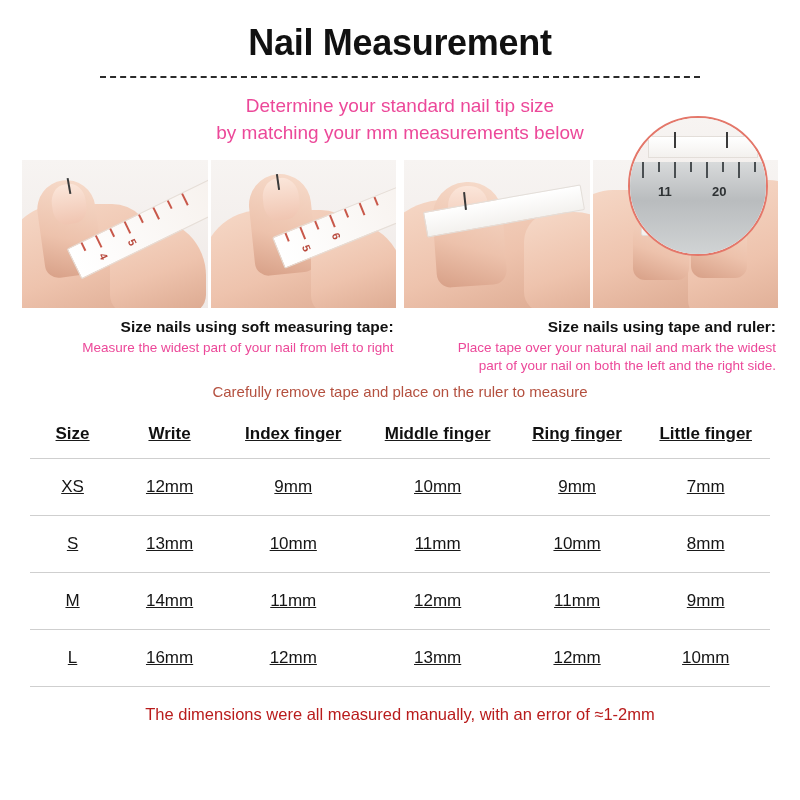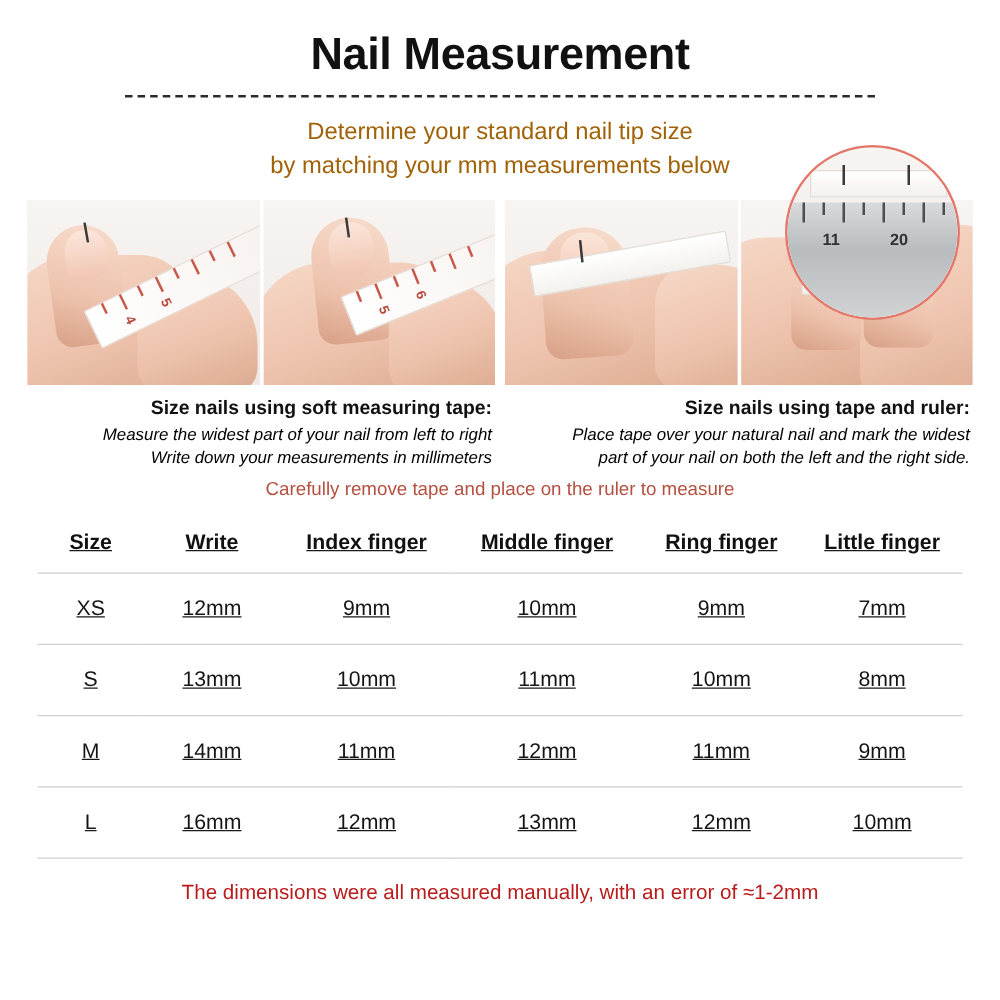--- a/index.html
+++ b/index.html
@@ -29,21 +29,21 @@
   .dashline {
     margin: 12px auto 0 auto;
     width: 600px;
     height: 0;
     border-top: 2.5px dashed #2b2b2b;
   }
   .subtitle {
     text-align: center;
     font-size: 19px;
     line-height: 27px;
-    color: #a16207;
+    color: #ec4899;
     margin-top: 14px;
   }
 
   
   .photos {
     position: relative;
     margin: 14px 22px 0 22px;
     height: 148px;
     display: flex;
     gap: 0;
@@ -134,22 +134,21 @@
   .capcol.right { width: 388px; }
   .cap-head {
     font-size: 15.5px;
     font-weight: bold;
     color: #111;
     margin-bottom: 3px;
   }
   .cap-line {
     font-size: 13.5px;
     line-height: 18px;
-    color: #000000;
-    font-style: italic;
+    color: #ec4899;
   }
   .cap-note {
     margin: 8px 0 0 0;
     text-align: center;
     font-size: 15px;
     color: #b4503f;
   }
 
   
   table.sizes {
@@ -282,21 +281,20 @@
         <div class="tapemark" style="left:44px;top:14px;height:16px;"></div>
         <div class="tapemark" style="left:96px;top:14px;height:16px;"></div>
       </div>
     </div>
   </div>
 
   <div class="captions">
     <div class="capcol">
       <div class="cap-head">Size nails using soft measuring tape:</div>
       <div class="cap-line">Measure the widest part of your nail from left to right</div>
-      <div class="cap-line">Write down your measurements in millimeters</div>
     </div>
     <div class="capcol right">
       <div class="cap-head">Size nails using tape and ruler:</div>
       <div class="cap-line">Place tape over your natural nail and mark the widest</div>
       <div class="cap-line">part of your nail on both the left and the right side.</div>
     </div>
   </div>
 
   <div class="cap-note">Carefully remove tape and place on the ruler to measure</div>
 

